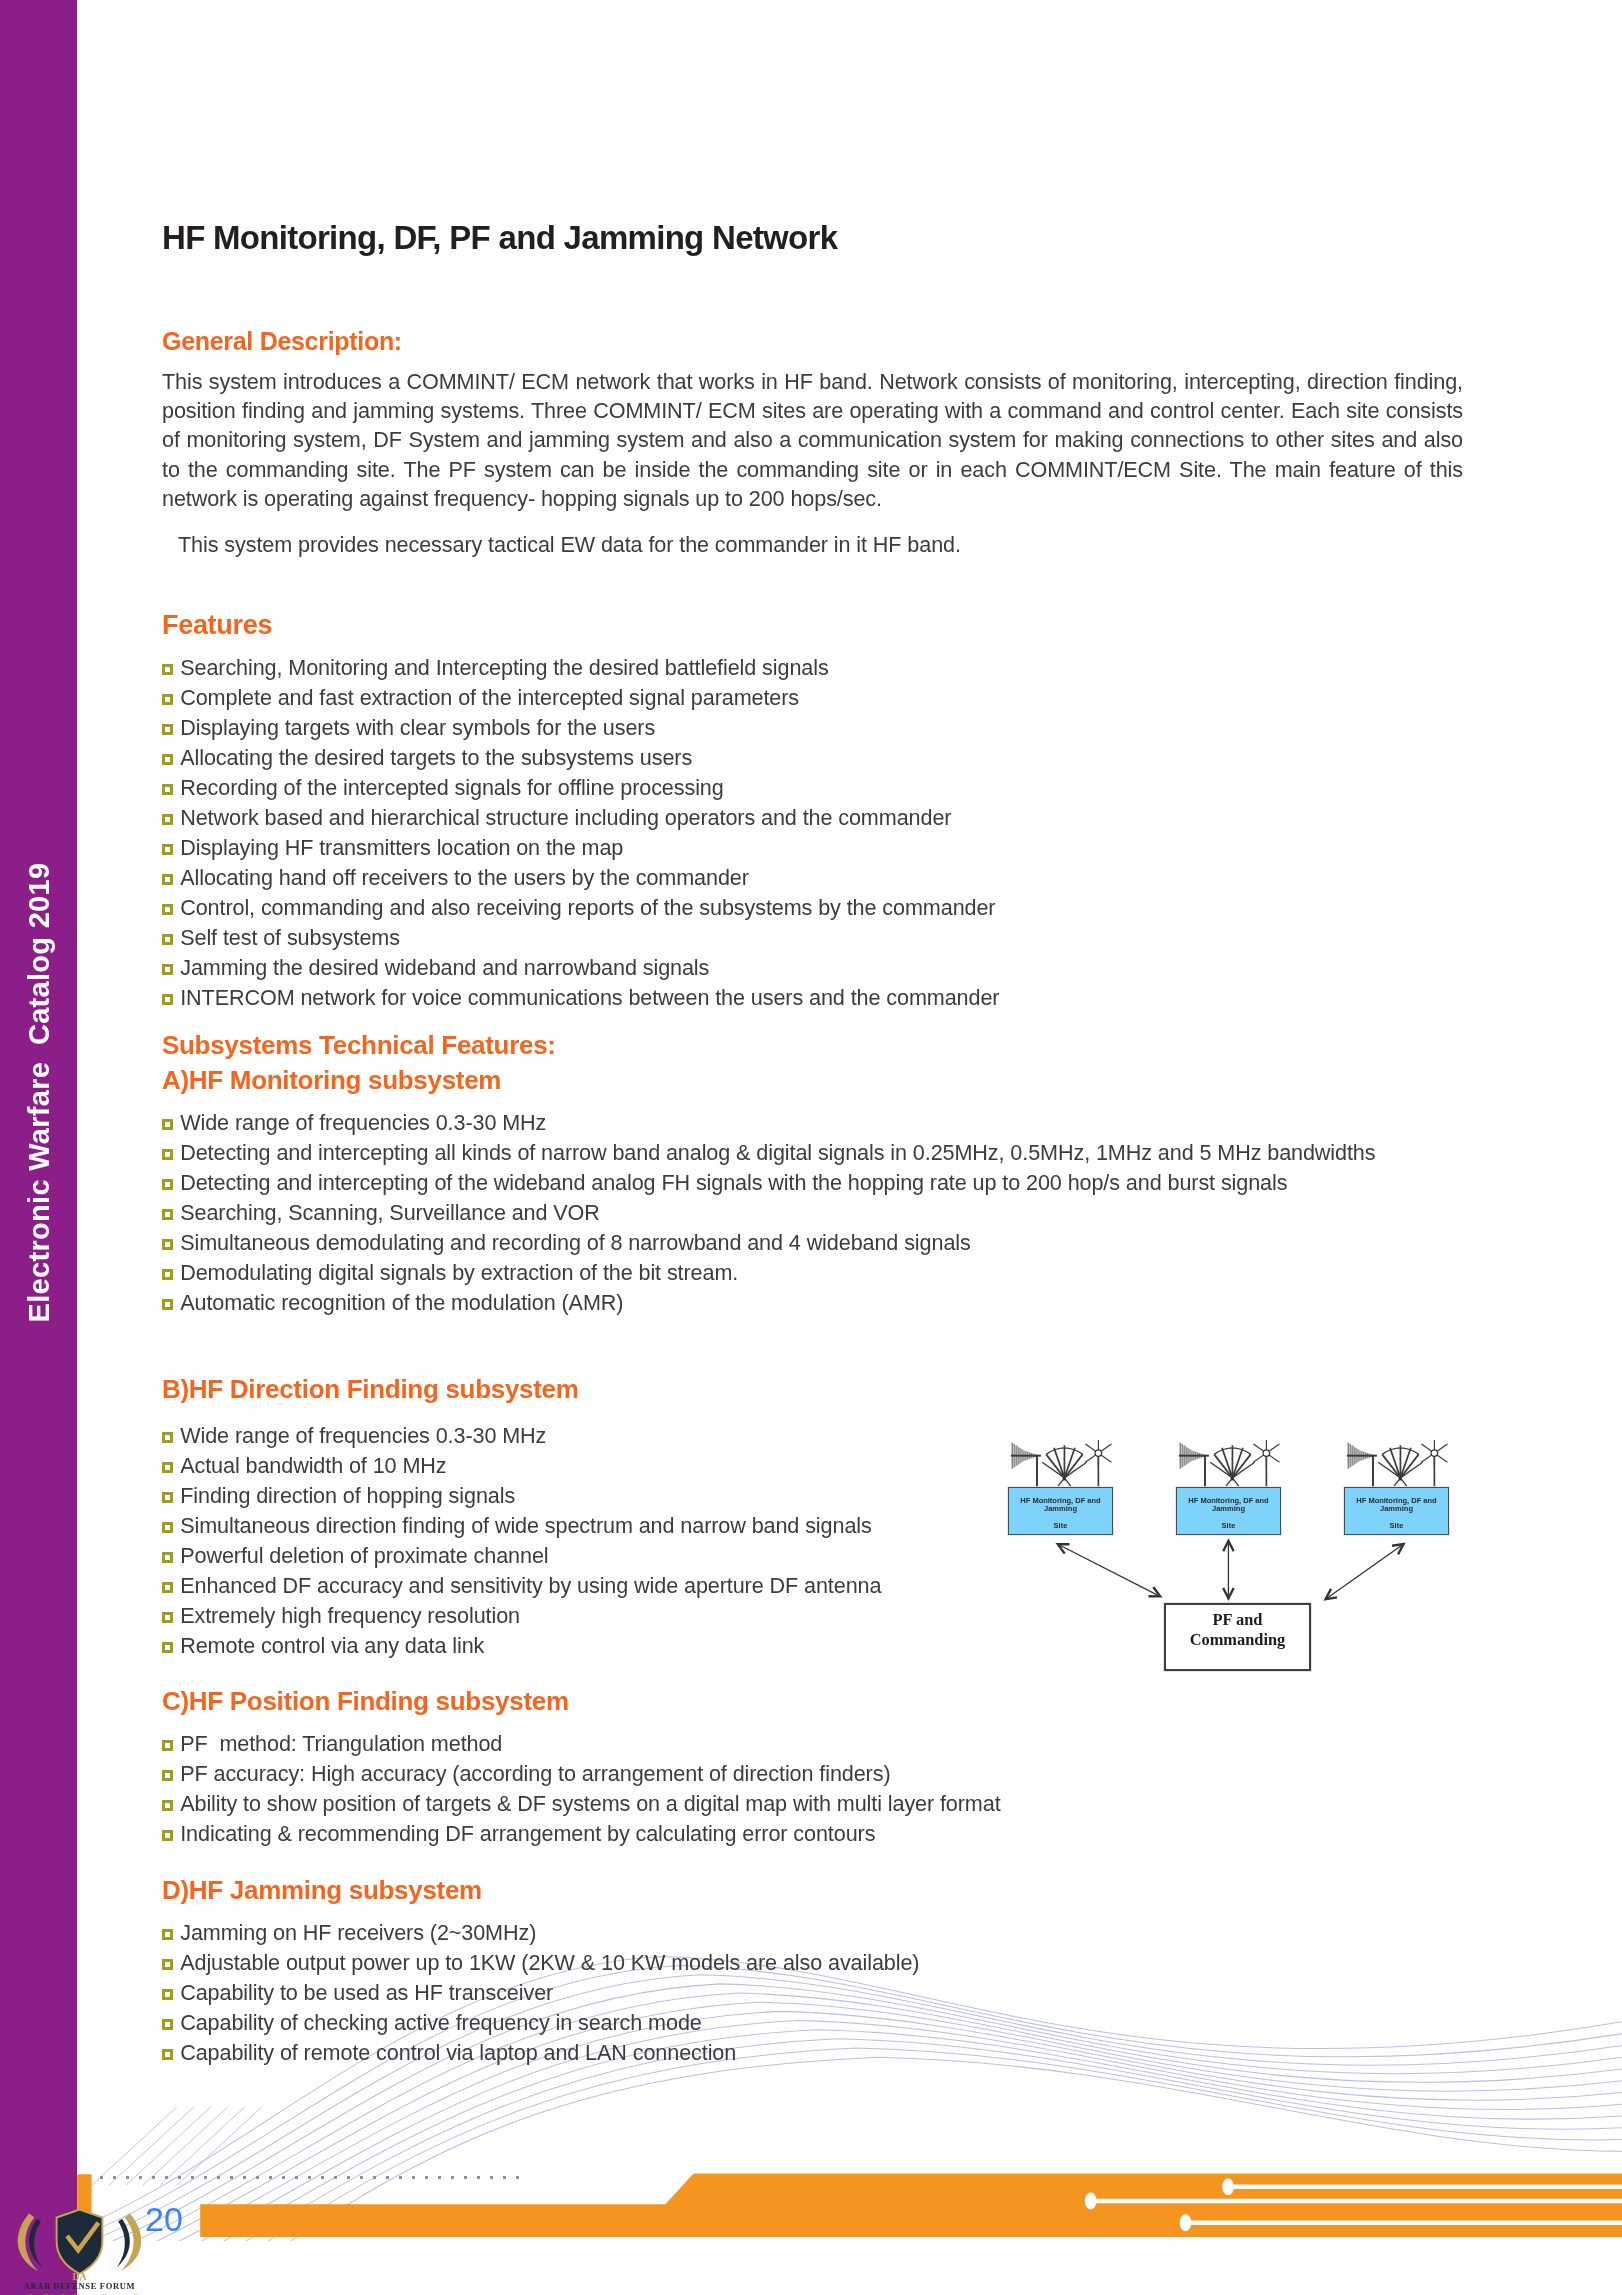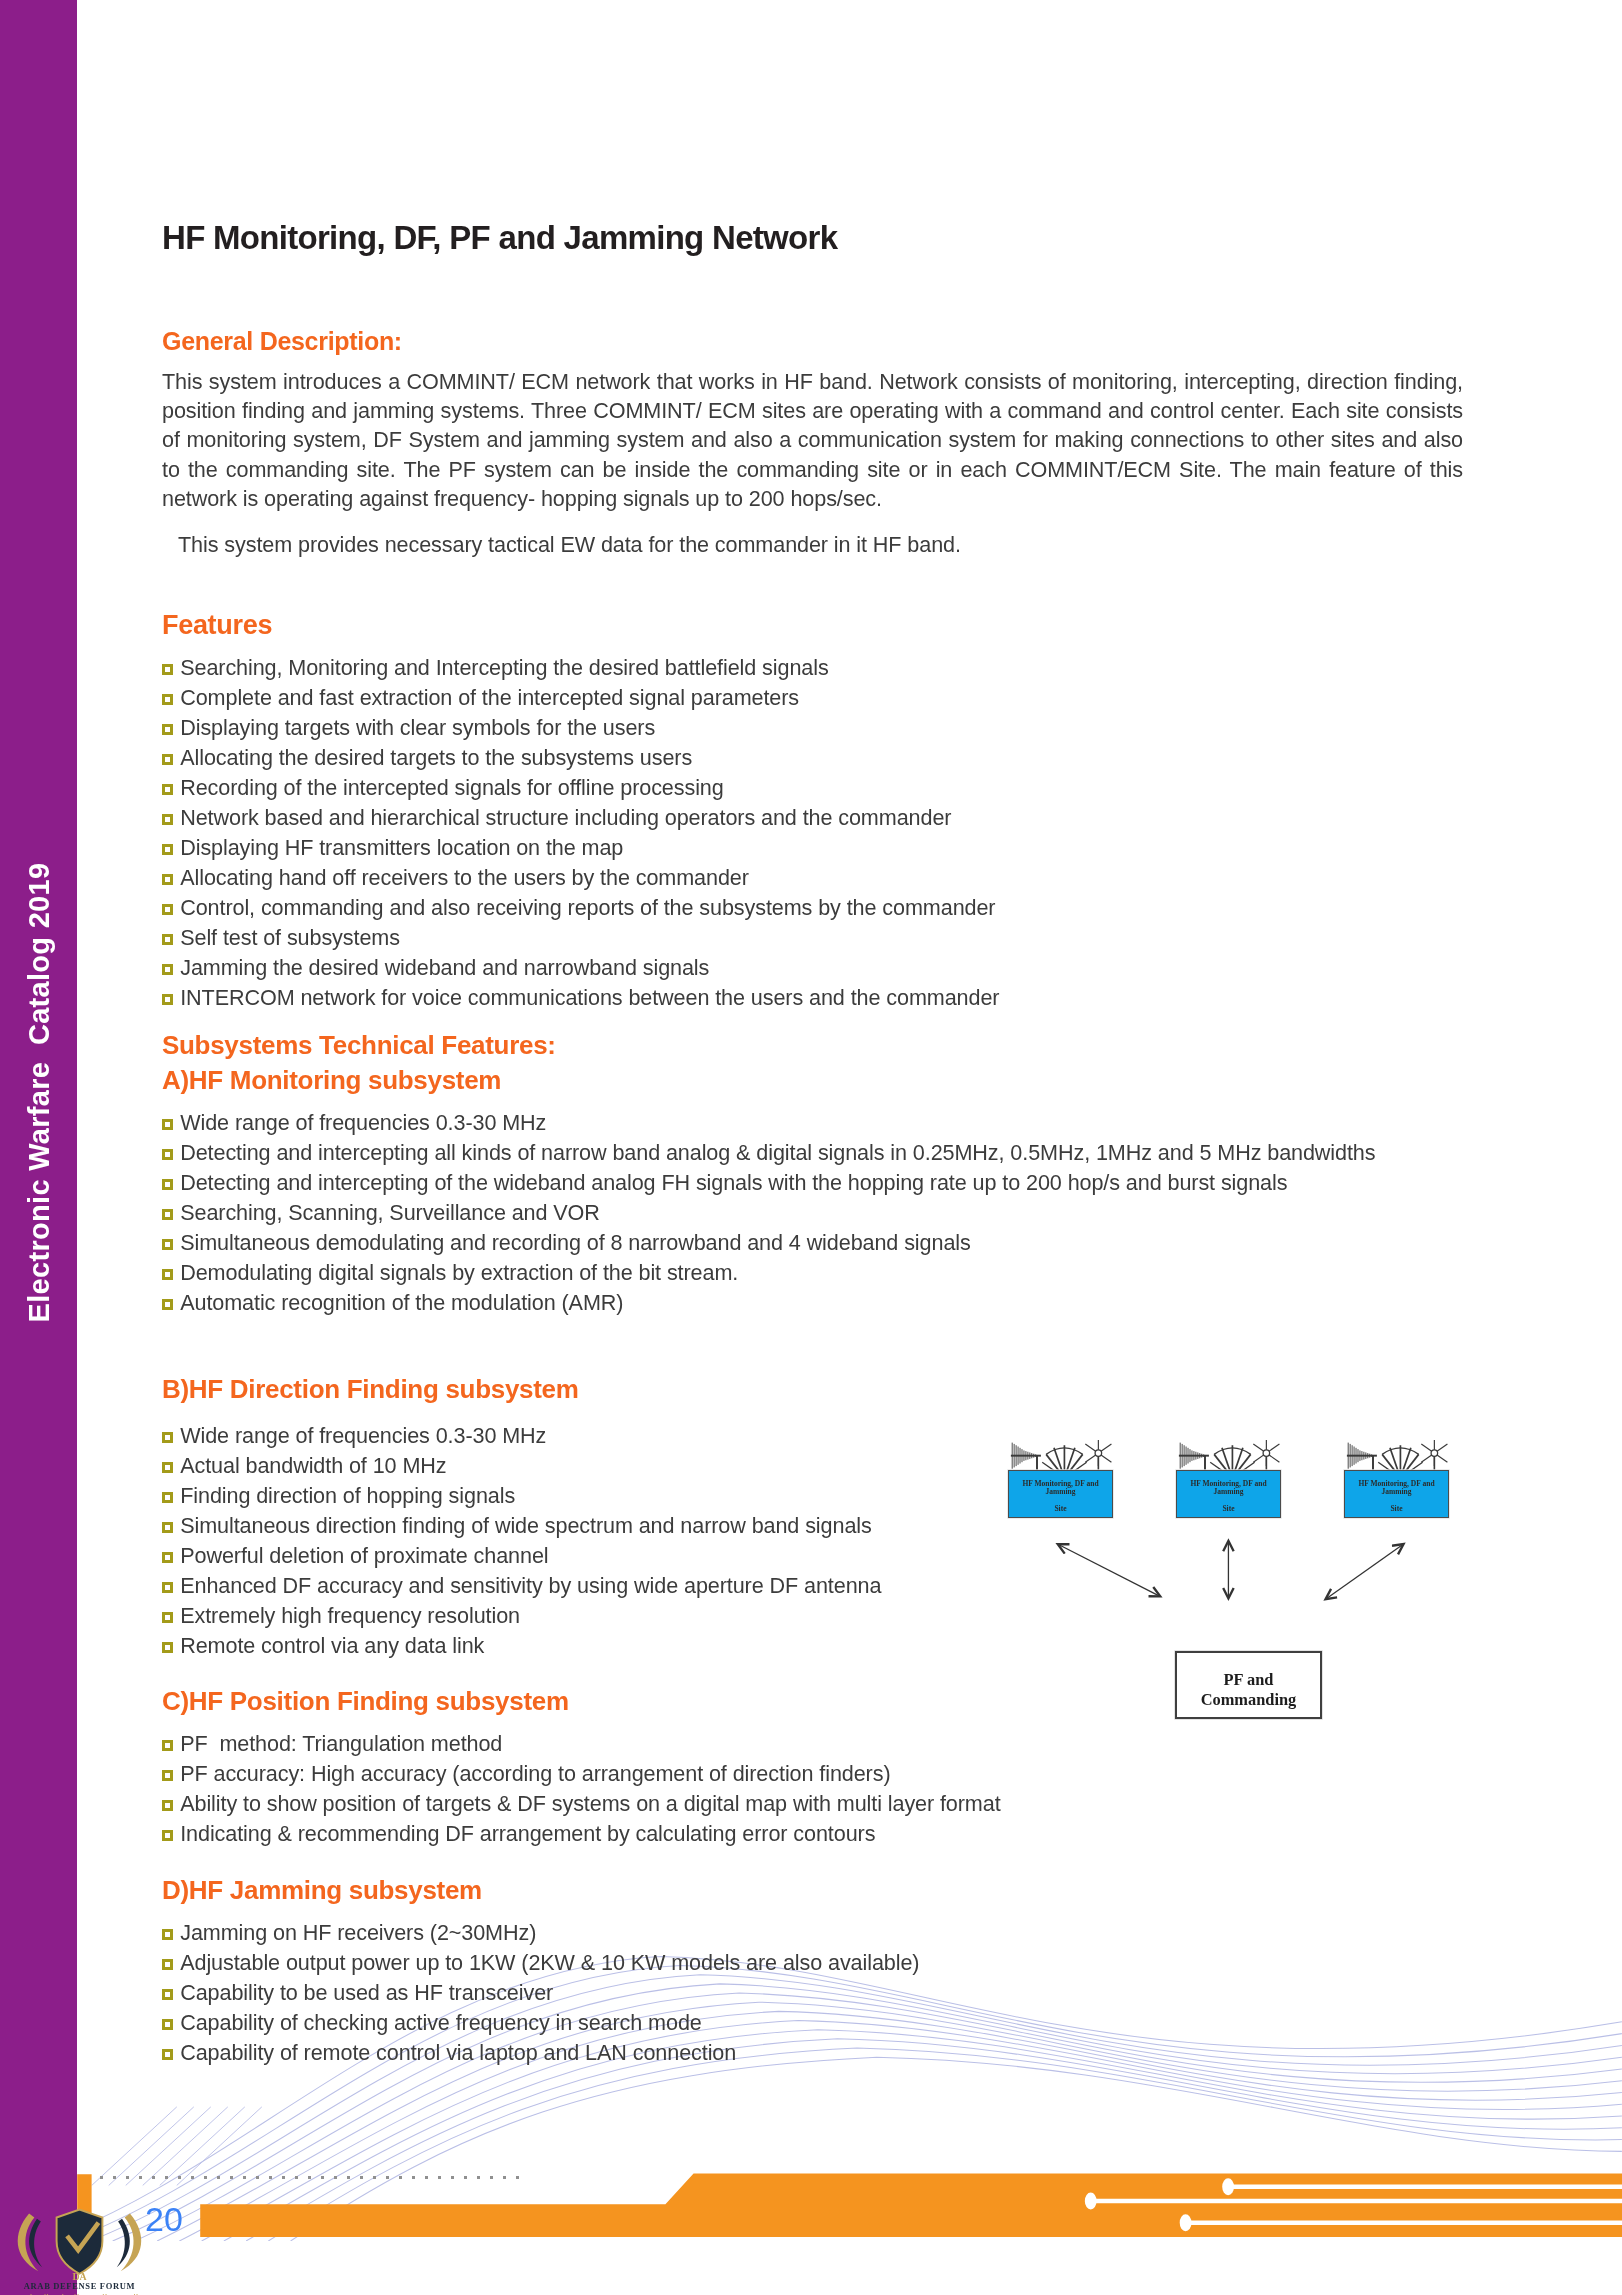--- a/index.html
+++ b/index.html
@@ -32,30 +32,30 @@
   .sec-subsys h3.orange{margin-top:4px;}
   .sec-subsys .items{margin-top:11.8px;}
   .sec-b h3.orange{margin-bottom:15.7px;}
   .sec-c h3.orange,.sec-d h3.orange{margin-bottom:11.8px;}
   .sec-b{width:811px;}
   
   .diagram{position:absolute;left:985px;top:1440px;width:479px;height:237px;z-index:2;}
   .site{position:absolute;top:0;width:105px;height:96px;}
   .site-1{left:23px;} .site-2{left:191px;} .site-3{left:359px;}
   .site svg{position:absolute;left:0;top:0;}
-  .site-box{position:absolute;left:0;top:30px;width:105px;height:48px;box-sizing:border-box;
-        border:1.3px solid #4b4b4b;background:#0ea5e9;box-shadow:0 0 0 0.7px #e2e2e2;
-        font-family:Liberation Serif, serif;font-weight:bold;color:#2b2b2b;text-align:center;}
+  .site-box{position:absolute;left:0;top:47px;width:105px;height:48px;box-sizing:border-box;
+        border:1.3px solid #4b4b4b;background:#7dd3fc;box-shadow:0 0 0 0.7px #e2e2e2;
+        font-family:Liberation Sans, sans-serif;font-weight:bold;color:#2b2b2b;text-align:center;}
   .site-box .l1{display:block;font-size:7.5px;margin-top:8.5px;line-height:8.5px;}
   .site-box .l2{display:block;font-size:7.5px;margin-top:7.9px;}
   .arrows{position:absolute;left:0;top:0;}
-  .pf-box{position:absolute;left:190px;top:163px;width:147px;height:68px;box-sizing:border-box;
+  .pf-box{position:absolute;left:179px;top:163px;width:147px;height:68px;box-sizing:border-box;
         border:2px solid #3f3f3f;background:#fff;box-shadow:0 0 0 0.7px #d8d8d8;
         font-family:"Liberation Serif",serif;font-weight:bold;color:#1d1d1d;
-        font-size:16.4px;text-align:center;padding-top:17px;margin-top:48px;}
+        font-size:16.4px;text-align:center;padding-top:5px;}
   
   .footer-svg{position:absolute;left:0;top:2169px;z-index:3;}
   .dotted-line{position:absolute;left:100px;top:2176px;width:429px;height:2.6px;z-index:3;
         background:repeating-linear-gradient(90deg,#909090 0 2.6px,transparent 2.6px 13px);}
   .page-number{position:absolute;left:145px;top:2200px;font-size:34px;color:#3b82f6;z-index:4;}
   .logo{position:absolute;left:3.9px;top:2207px;z-index:4;}
   .logo text{font-family:"Liberation Serif",serif;}
   .logo .ar{font-family:"DejaVu Sans",sans-serif;}
 </style>
 </head>

